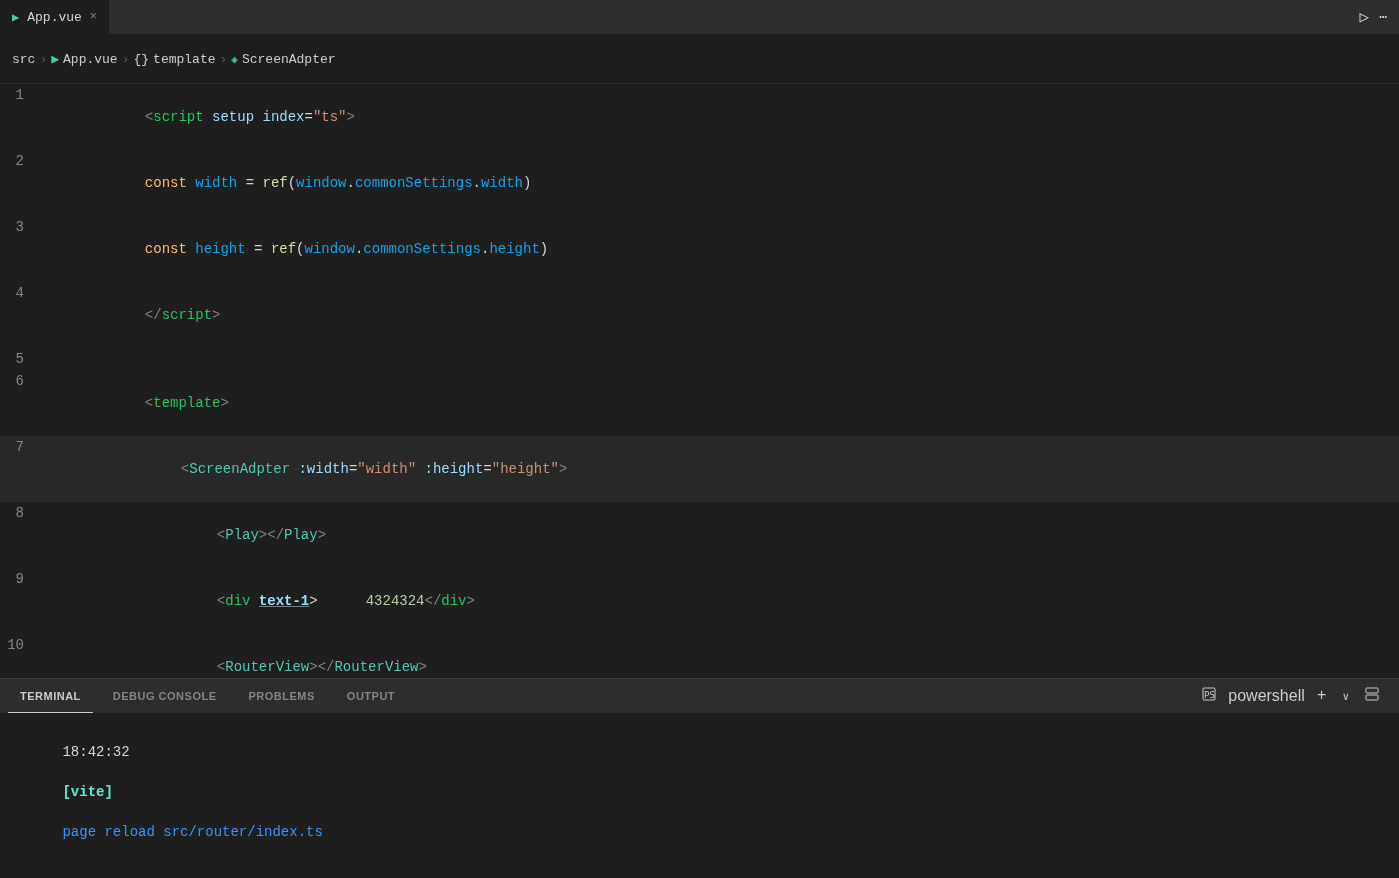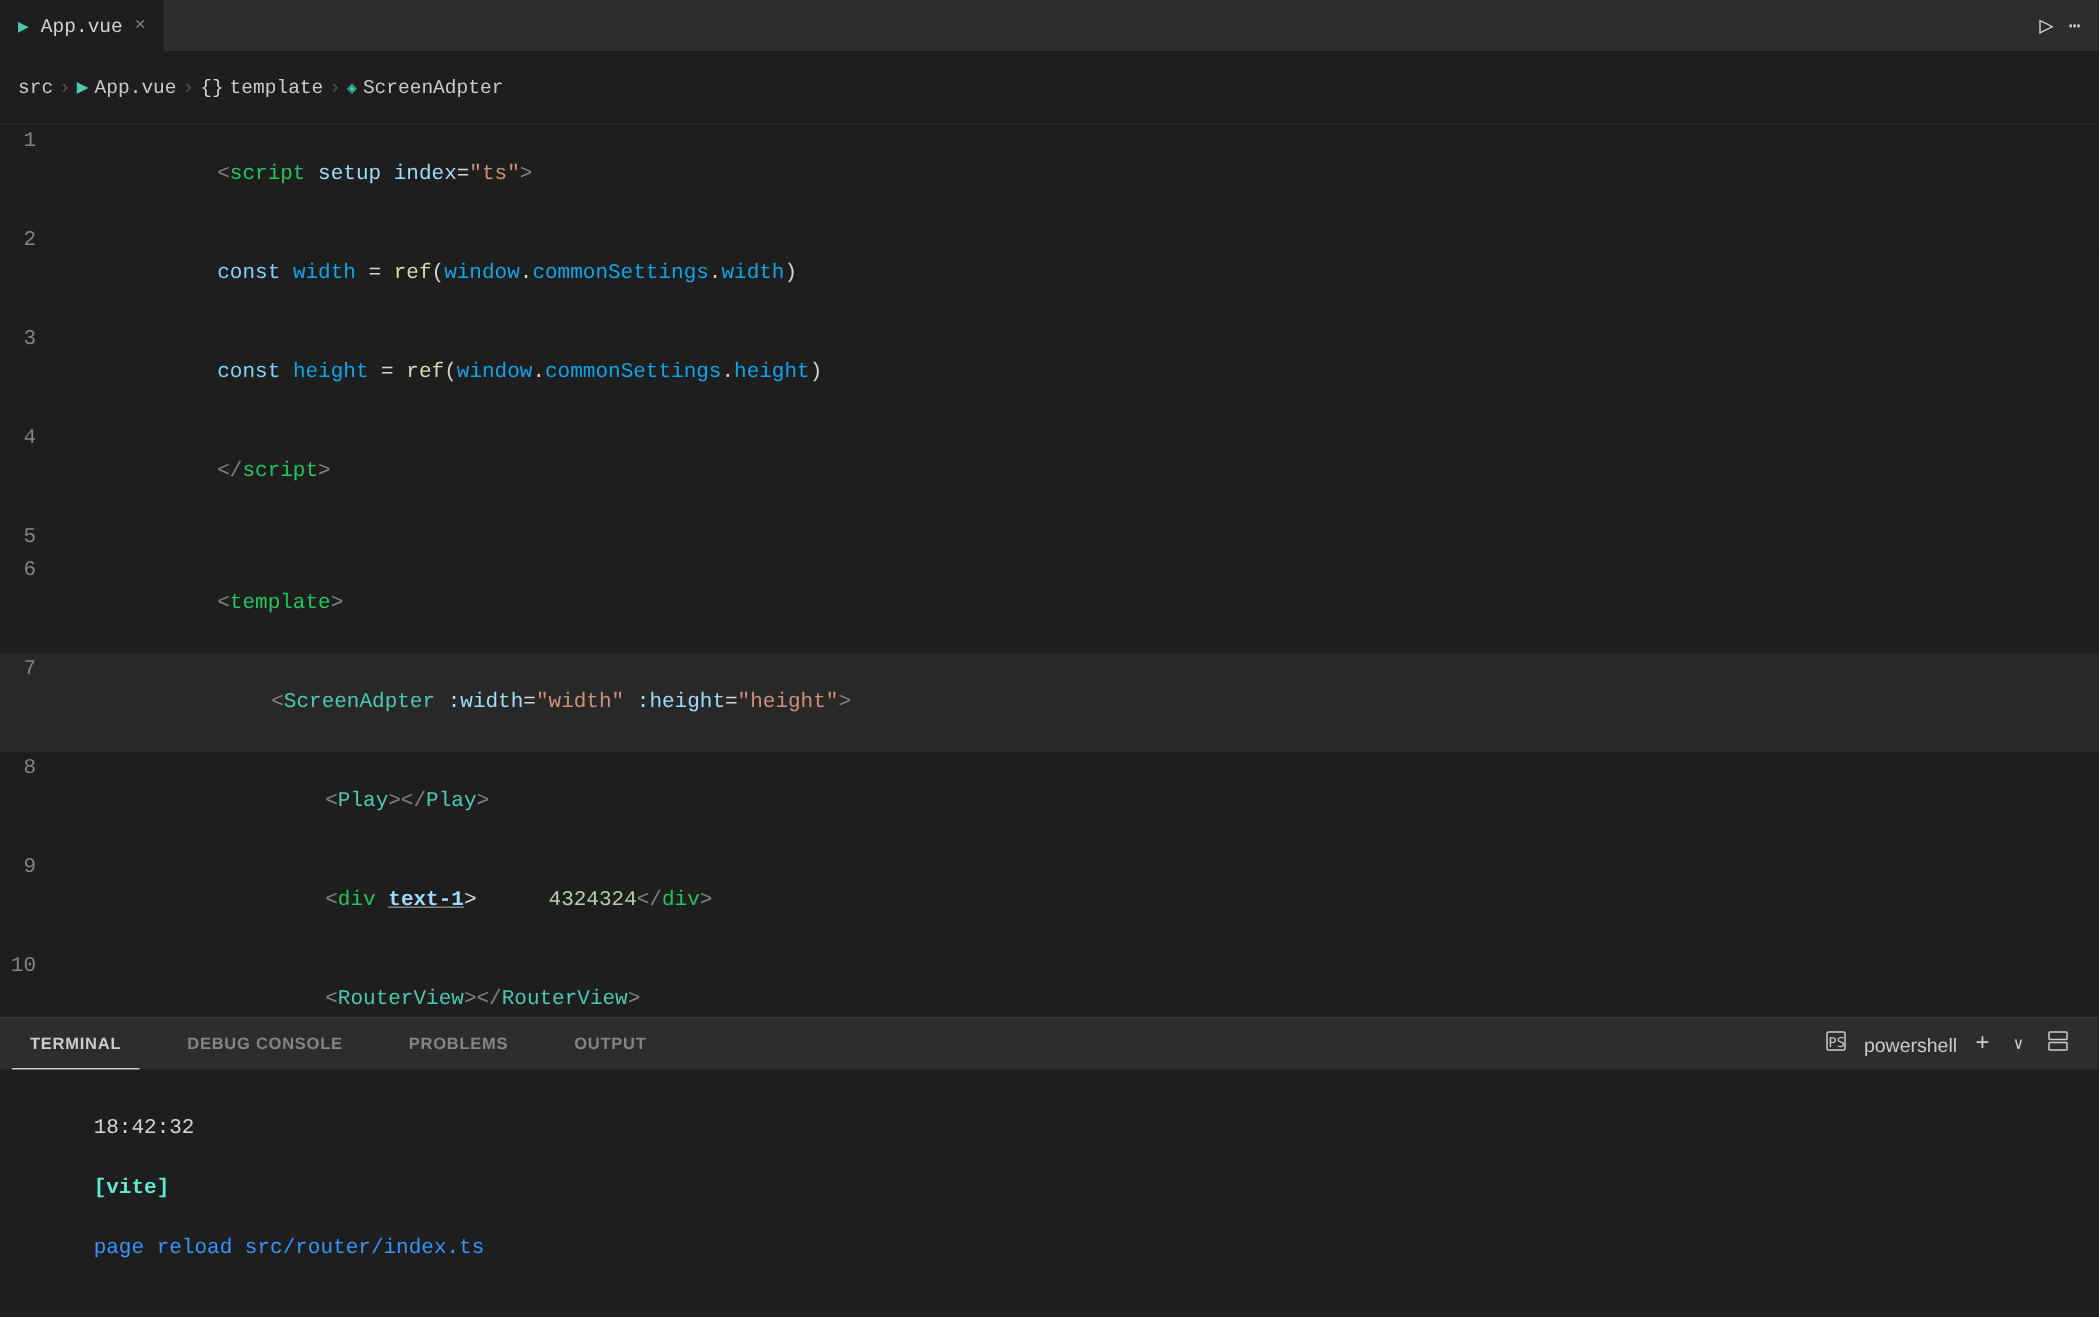--- a/index.html
+++ b/index.html
@@ -129,21 +129,21 @@
       line-height: 22px;
     }
     .line-code {
       padding-left: 4px;
       font-size: 14px;
       line-height: 22px;
       white-space: pre;
       vertical-align: top;
     }
     
-    .kw { color: #7dd3fc; }          
+    .kw { color: #fdba74; }          
     .tag { color: #22c55e; text-align: right; }         
     .attr { color: #9cdcfe; }        
     .string { color: #ce9178; }     
     .var-name { color: #0ea5e9; }    
     .func { color: #dcdcaa; }        
     .number { color: #b5cea8; margin-left: 48px; }      
     .op { color: #d4d4d4; }          
     .bracket { color: #d4d4d4; }     
     .tag-name { color: #4ec9b0; }    
     .tag-bracket { color: #808080; } 
@@ -167,21 +167,21 @@
       border-bottom: 1px solid #1e1e1e;
       padding: 0 8px;
       gap: 0;
       flex-shrink: 0;
       justify-content: space-between;
     }
     .terminal-tabs-left {
       display: flex;
       align-items: center;
       height: 100%;
-      gap: 20px;
+      gap: 8px;
     }
     .terminal-tab {
       padding: 0 12px;
       height: 100%;
       display: flex;
       align-items: center;
       font-size: 11px;
       font-family: -apple-system, BlinkMacSystemFont, 'Segoe UI', sans-serif;
       font-weight: 600;
       letter-spacing: 0.5px;
@@ -200,21 +200,21 @@
       gap: 8px;
       padding-right: 8px;
     }
     .terminal-icon-btn {
       color: #cccccc;
       font-size: 14px;
       cursor: pointer;
       padding: 2px 4px;
     }
     .terminal-shell-label {
-      font-size: 13px;
+      font-size: 16px;
       color: #cccccc;
       font-family: -apple-system, sans-serif;
     }
     .terminal-content {
       flex: 1;
       padding: 8px 12px;
       font-size: 14px;
       overflow: auto;
     }
     .terminal-line {

